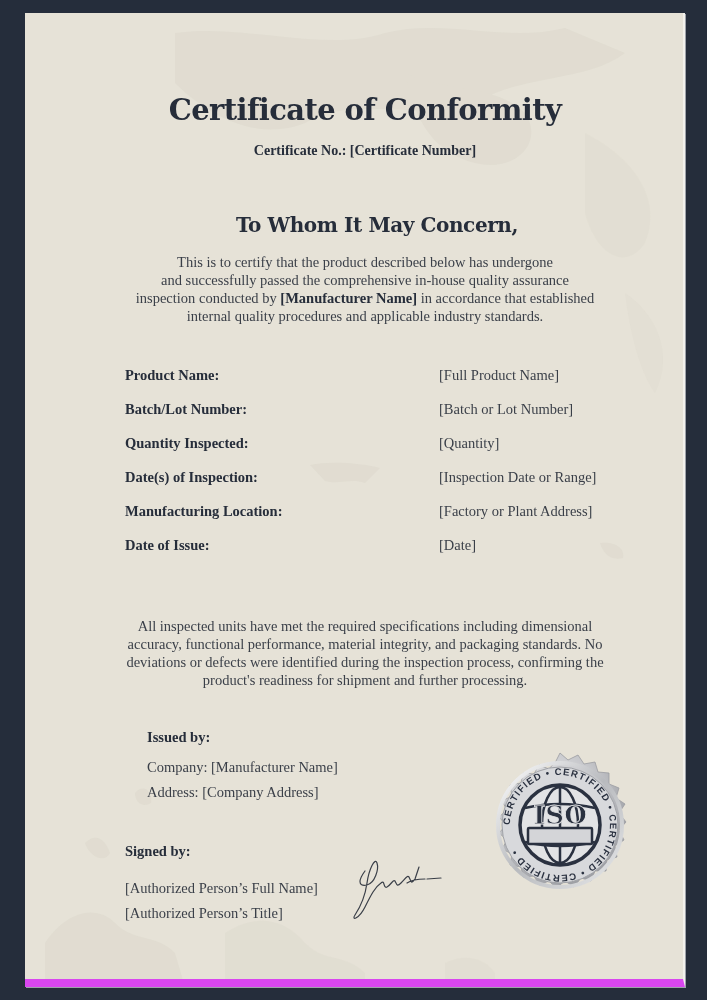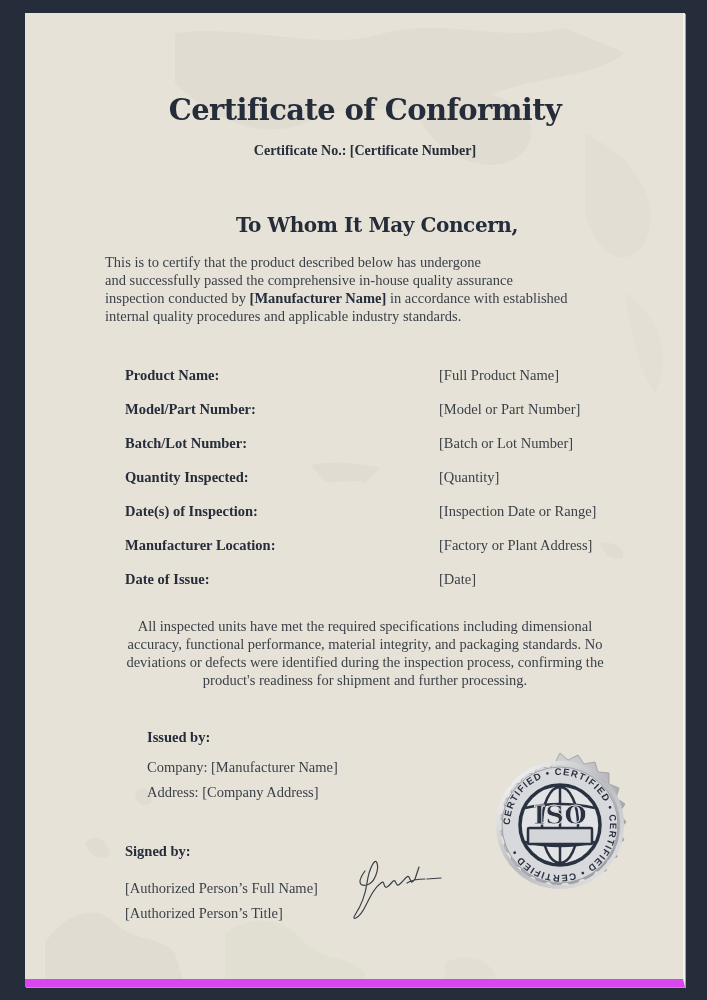--- a/index.html
+++ b/index.html
@@ -43,20 +43,21 @@
       text-align: center;
       font-family: "DejaVu Serif", serif;
       font-weight: bold;
       font-size: 20px;
       letter-spacing: -0.4px;
       color: #262d3a;
       padding-left: 24px;
     }
     .intro {
       position: absolute; left: 80px; width: 520px; top: 240px;
+      text-align: center;
       font-family: "Liberation Serif", serif;
       font-size: 14.5px;
       line-height: 18px;
       color: #3a3f48;
     }
     .intro .line { display: block; white-space: nowrap; }
     .intro b { color: #262d3a; }
     .details {
       position: absolute; left: 100px; top: 354px; width: 500px;
     }
@@ -114,47 +115,43 @@
   </svg>
 
   <div class="title">Certificate of Conformity</div>
   <div class="cert-no">Certificate No.: [Certificate Number]</div>
 
   <div class="salutation">To Whom It May Concern,</div>
 
   <div class="intro">
     <span class="line">This is to certify that the product described below has undergone</span>
     <span class="line">and successfully passed the comprehensive in-house quality assurance</span>
-    <span class="line"><span>inspection conducted by </span><b>[Manufacturer Name]</b><span> in accordance with established</span></span>
+    <span class="line"><span>inspection conducted by </span><b>[Manufacturer Name]</b><span> in accordance that established</span></span>
     <span class="line">internal quality procedures and applicable industry standards.</span>
   </div>
 
   <div class="details">
     <div class="row">
       <span class="label">Product Name:</span>
       <span class="value">[Full Product Name]</span>
     </div>
     <div class="row">
-      <span class="label">Model/Part Number:</span>
-      <span class="value">[Model or Part Number]</span>
-    </div>
-    <div class="row">
       <span class="label">Batch/Lot Number:</span>
       <span class="value">[Batch or Lot Number]</span>
     </div>
     <div class="row">
       <span class="label">Quantity Inspected:</span>
       <span class="value">[Quantity]</span>
     </div>
     <div class="row">
       <span class="label">Date(s) of Inspection:</span>
       <span class="value">[Inspection Date or Range]</span>
     </div>
     <div class="row">
-      <span class="label">Manufacturer Location:</span>
+      <span class="label">Manufacturing Location:</span>
       <span class="value">[Factory or Plant Address]</span>
     </div>
     <div class="row">
       <span class="label">Date of Issue:</span>
       <span class="value">[Date]</span>
     </div>
   </div>
 
   <div class="closing">
     <span class="line">All inspected units have met the required specifications including dimensional</span>

